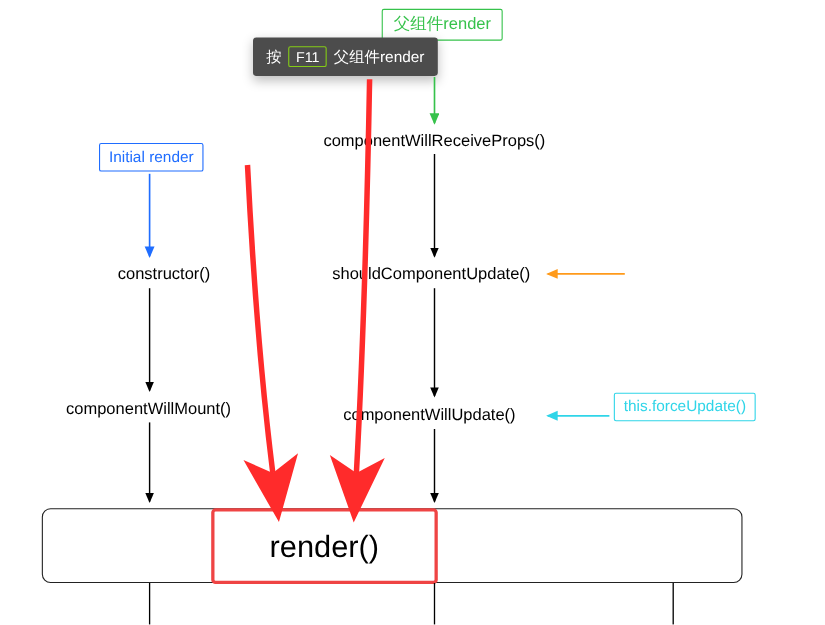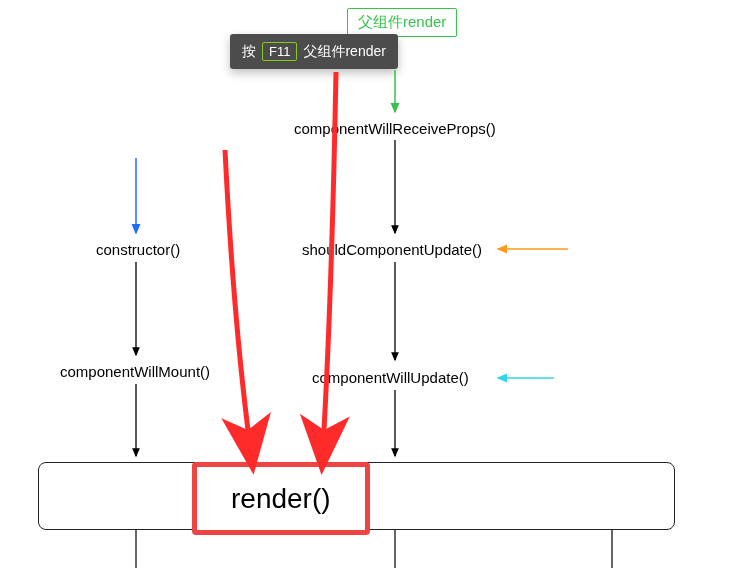--- a/index.html
+++ b/index.html
@@ -3,21 +3,21 @@
 <meta charset="utf-8">
 <style>
   html,body{margin:0;padding:0;width:750px;height:568px;font-family:"Comic Sans MS","Segoe Script","Helvetica Neue",Arial,sans-serif;background:#fff;overflow:hidden}
   .stage{position:relative;width:685px;height:568px}
   .node{position:absolute;border:1px solid #222;background:#fff;padding:4px 10px;border-radius:2px;font-size:15px;line-height:1.25;white-space:nowrap}
   .node.small{font-size:14px;padding:3px 8px}
   .node.start{border-color:#1f6dff;color:#1f6dff}
   .node.parent{border-color:#36c24b;color:#36c24b}
   .node.setstate{border-color:#ff9a1a;color:#ff9a1a}
   .node.force{border-color:#2fd5e8;color:#2fd5e8}
-  .node.render{font-size:28px;border:5px solid #ef4444;border-radius:4px;padding:14px 34px;font-family:"Helvetica Neue",Arial,sans-serif}
+  .node.render{font-size:28px;border:3px solid #ef4444;border-radius:4px;padding:14px 50px;font-family:"Helvetica Neue",Arial,sans-serif}
   .render-wide{position:absolute;border:1px solid #222;border-radius:8px;background:transparent}
   .plain{position:absolute;font-size:15px;white-space:nowrap}
 
   
   .tip{position:absolute;background:#4c4c4c;color:#fff;border-radius:3px;font-family:Arial,sans-serif;font-size:14px;display:flex;align-items:center;padding:8px 12px;gap:6px;box-shadow:0 4px 10px rgba(0,0,0,.25)}
   .tip .key{border:1px solid #84cc16;border-radius:2px;padding:1px 6px;font-size:13px}
 
   
   svg.arrows{position:absolute;top:0;left:0;width:750px;height:568px;pointer-events:none}
 </style>
@@ -27,32 +27,34 @@
 <div class="stage">
 
   <div class="node parent" style="left:347px;top:8px">父组件render</div>
 
   <div class="tip" style="left:230px;top:34px">
     <span>按</span>
     <span class="key">F11</span>
     <span>父组件render</span>
   </div>
 
+  <div class="node start small" style="left:90px;top:130px">Initial render</div>
 
   <div class="plain" style="left:294px;top:120px">componentWillReceiveProps()</div>
 
-  <div class="plain" style="left:96px;top:241px">constructor()</div>
+  <div class="plain" style="left:107px;top:241px">constructor()</div>
 
   <div class="plain" style="left:302px;top:241px">shouldComponentUpdate()</div>
 
 
   <div class="plain" style="left:60px;top:363px">componentWillMount()</div>
 
   <div class="plain" style="left:312px;top:369px">componentWillUpdate()</div>
 
+  <div class="node force small" style="left:558px;top:357px">this.forceUpdate()</div>
 
   <div class="render-wide" style="left:38px;top:462px;width:635px;height:66px"></div>
 
   <div class="node render" style="left:192px;top:462px">render()</div>
 
   <svg class="arrows">
     <defs>
       <marker id="ah-black" markerWidth="8" markerHeight="8" refX="6" refY="3" orient="auto">
         <path d="M0,0 L7,3 L0,6 Z" fill="#000"></path>
       </marker>

